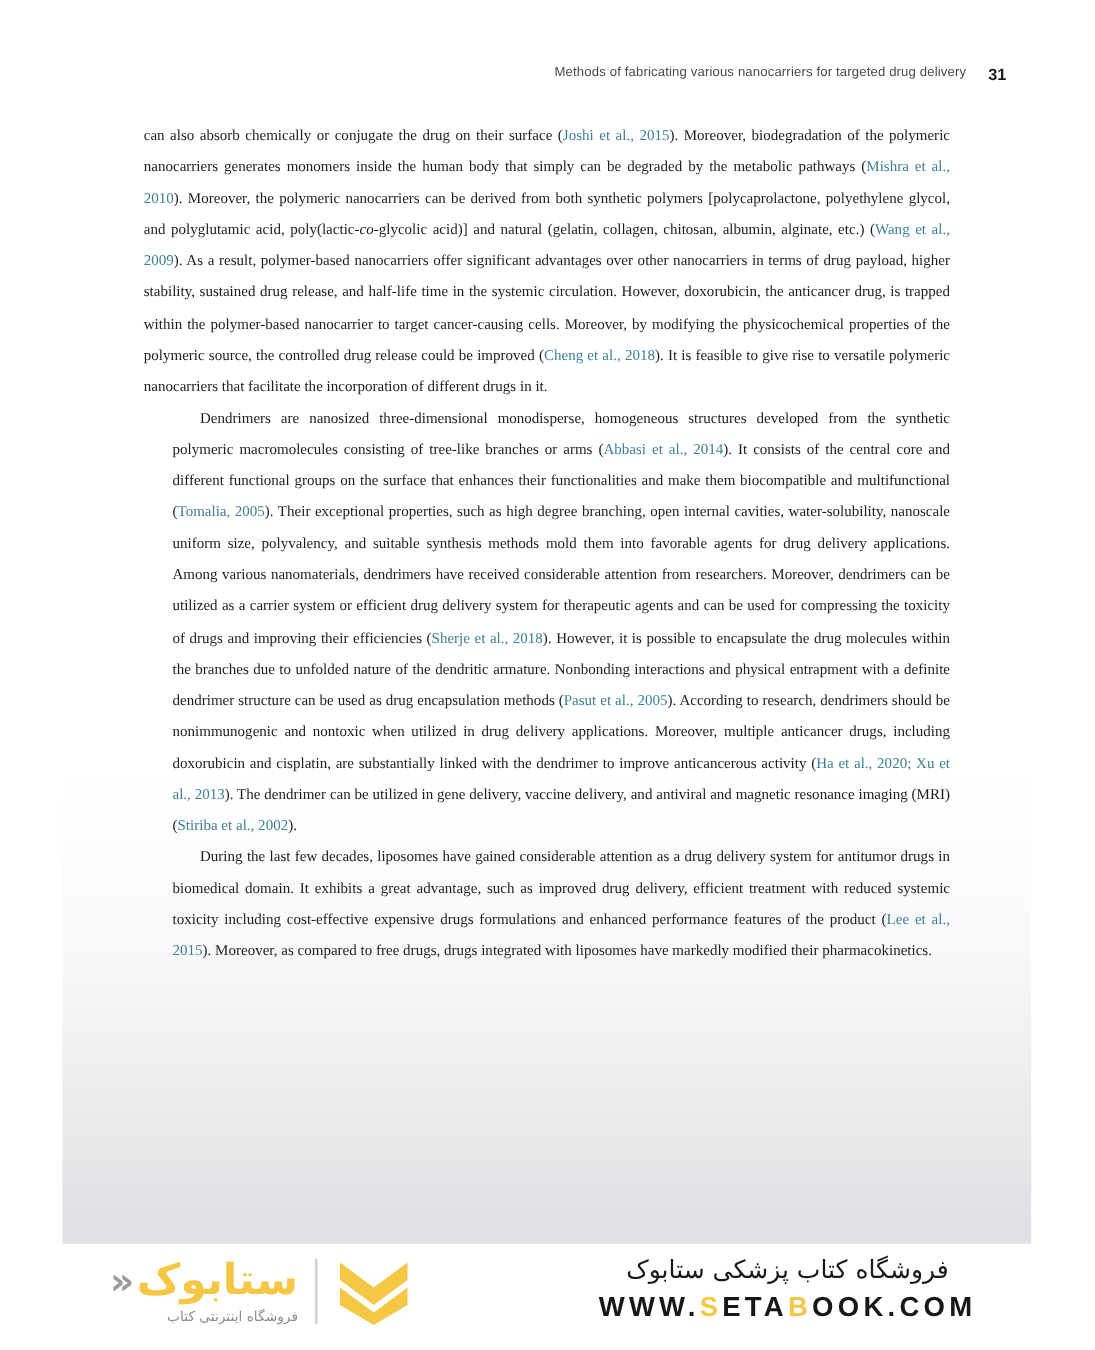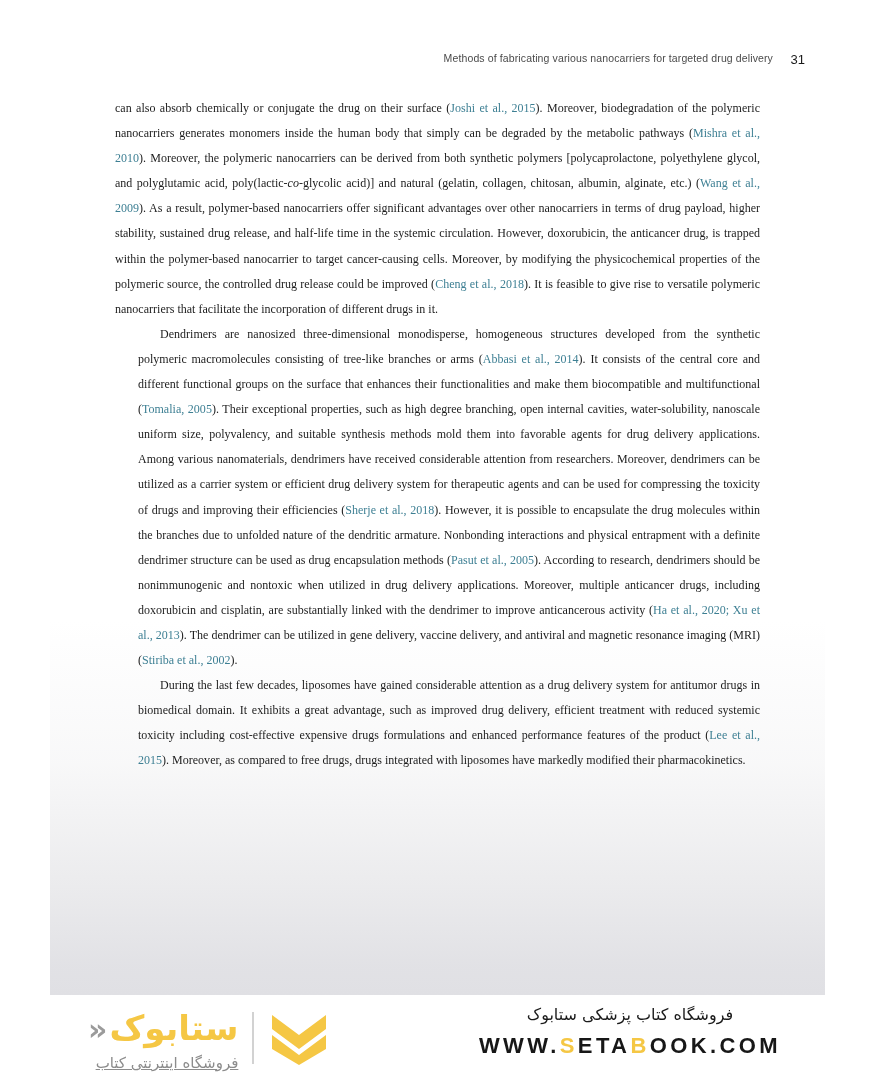--- a/index.html
+++ b/index.html
@@ -44,21 +44,21 @@
   #running-head .rh-title {
     font-family: "Liberation Sans", "DejaVu Sans", sans-serif;
     font-size: 10.5px;
     letter-spacing: 0.12px;
     color: #4a4a4a;
     white-space: nowrap;
   }
   #running-head .rh-folio {
     font-family: "Liberation Sans", "DejaVu Sans", sans-serif;
     font-size: 13px;
-    font-weight: normal;
+    font-weight: bold;
     color: #1a1a1a;
     min-width: 20px;
     text-align: right;
   }
 
   
   #body-text {
     position: absolute;
     left: 115px; top: 96px;
     width: 645px;
@@ -95,61 +95,60 @@
     gap: 14px;
   }
   #brand-word-block {
     display: flex;
     flex-direction: column;
     align-items: flex-end;
   }
   #brand-wordmark {
     font-family: "DejaVu Sans", sans-serif;
     font-size: 34px;
-    line-height: 48px;
+    line-height: 38px;
     font-weight: bold;
     color: #F5C744;
     direction: rtl;
     unicode-bidi: embed;
     white-space: nowrap;
   }
   #brand-wordmark .guill {
     color: #9b9b9b;
     font-size: 30px;
     margin-right: 2px;
   }
   #brand-tagline {
     font-family: "DejaVu Sans", sans-serif;
-    font-size: 15px;
+    font-size: 11px;
     line-height: 16px;
     color: #8c8c8c;
     direction: rtl;
     unicode-bidi: embed;
     white-space: nowrap;
     margin-top: 1px;
-    text-decoration: underline;
   }
   #brand-divider {
     width: 2px; height: 52px;
     background: #d2d2d2;
   }
   #brand-chevron-mark {
     width: 62px; height: 58px;
   }
 
   
   #site-block {
     position: absolute;
     left: 430px; top: 6px;
     width: 400px;
     text-align: center;
   }
   #site-persian {
     font-family: "DejaVu Sans", sans-serif;
-    font-size: 16px;
+    font-size: 20px;
     line-height: 26px;
     color: #1a1a1a;
     direction: rtl;
     unicode-bidi: embed;
     white-space: nowrap;
     text-align: center;
   }
   #site-url {
     font-family: "Liberation Sans", "DejaVu Sans", sans-serif;
     font-size: 22px;

